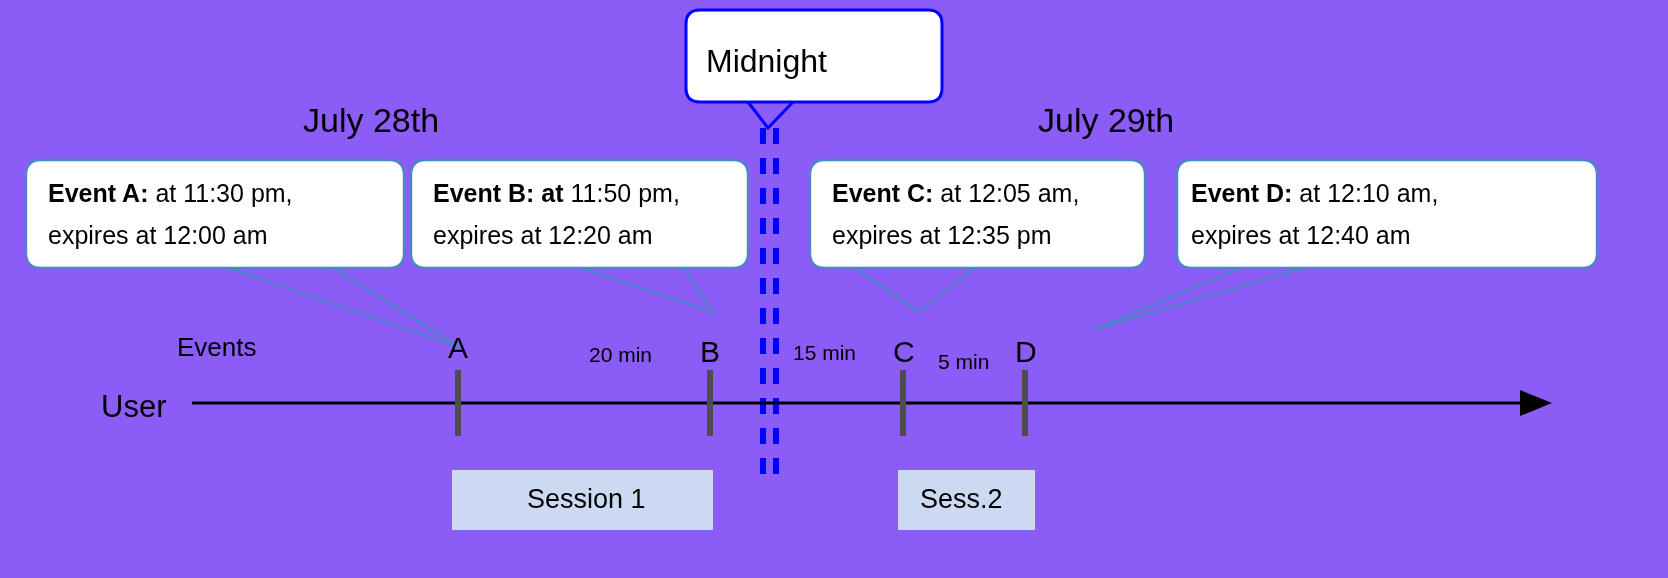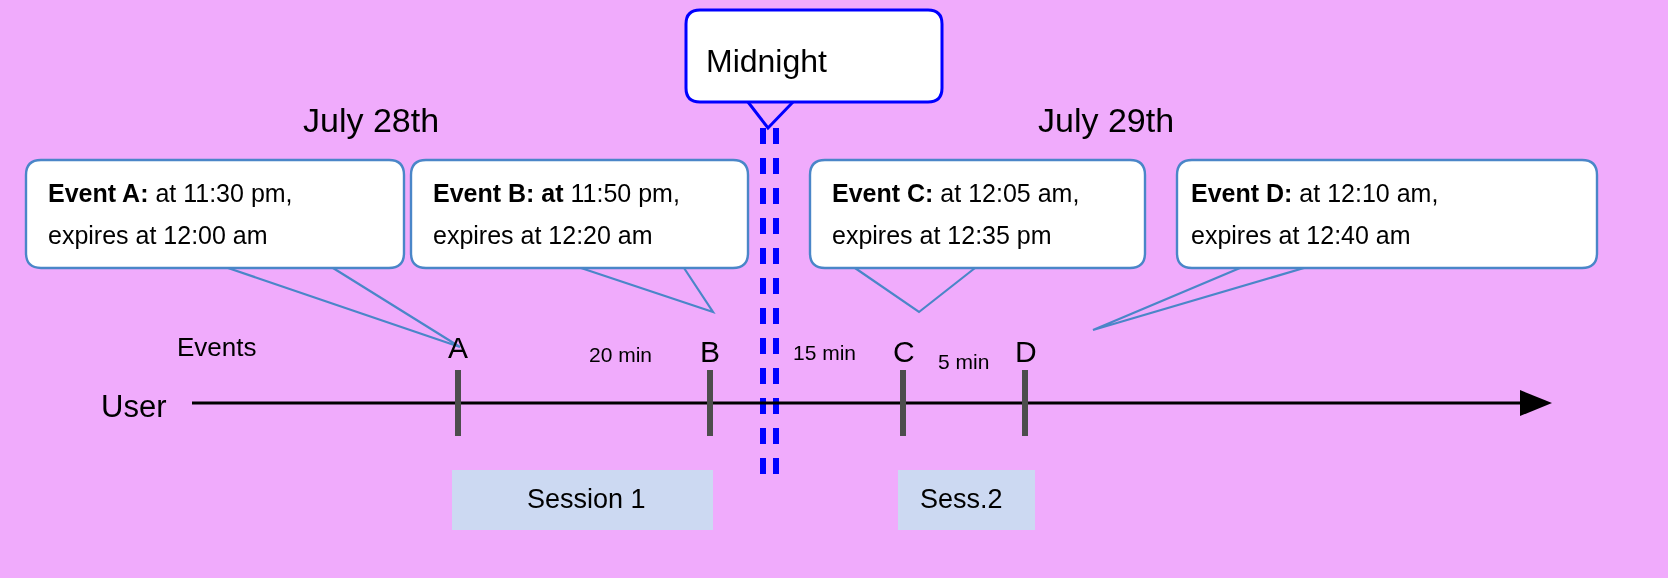--- a/index.html
+++ b/index.html
@@ -7,21 +7,21 @@
     padding: 0;
     background: #ffffff;
   }
   body {
     font-family: "Liberation Sans", sans-serif;
   }
   #stage {
     position: relative;
     width: 1668px;
     height: 578px;
-    background: #f0abfc;
+    background: #8b5cf6;
     overflow: hidden;
   }
   #stage svg {
     position: absolute;
     top: 0;
     left: 0;
   }
   .callout-text {
     font-family: "Liberation Sans", sans-serif;
     font-size: 25px;

